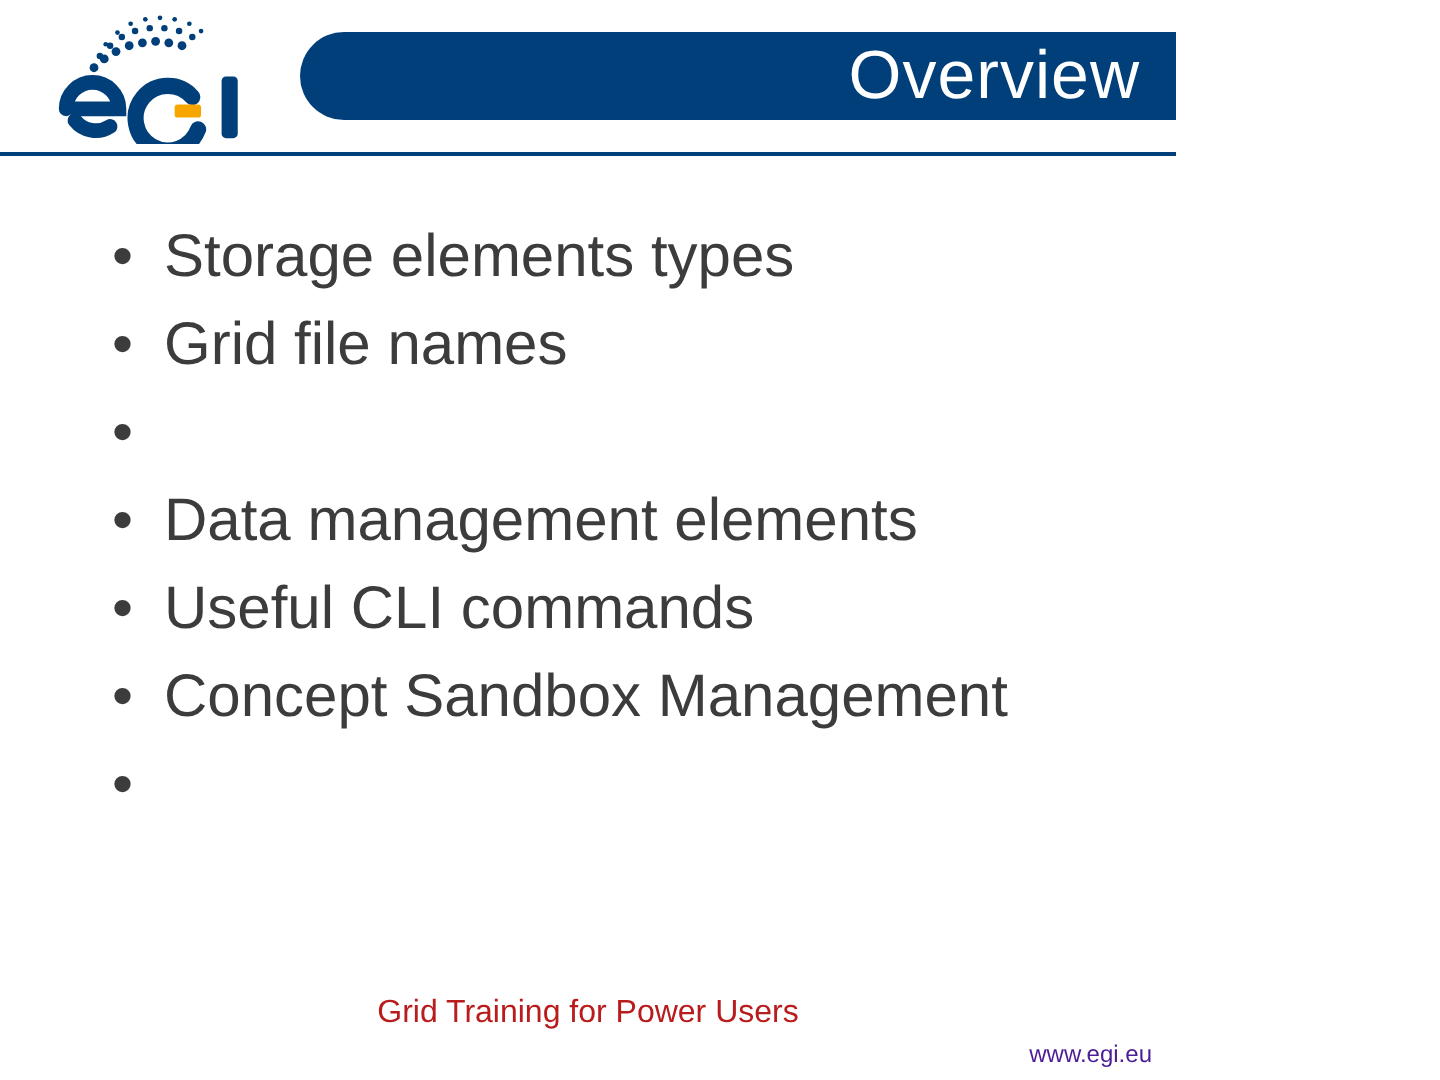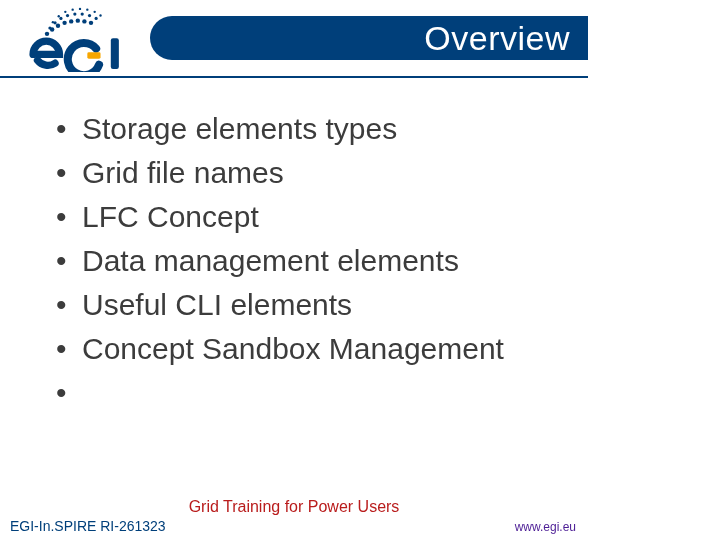--- a/index.html
+++ b/index.html
@@ -93,39 +93,37 @@
       <li>
         <span class="bullet-mark">•</span>
         <span class="bullet-text">Storage elements types</span>
       </li>
       <li>
         <span class="bullet-mark">•</span>
         <span class="bullet-text">Grid file names</span>
       </li>
       <li>
         <span class="bullet-mark">•</span>
-        <span class="bullet-text">LFC Concept</span>
       </li>
       <li>
         <span class="bullet-mark">•</span>
         <span class="bullet-text">Data management elements</span>
       </li>
       <li>
         <span class="bullet-mark">•</span>
-        <span class="bullet-text">Useful CLI elements</span>
+        <span class="bullet-text">Useful CLI commands</span>
       </li>
       <li>
         <span class="bullet-mark">•</span>
         <span class="bullet-text">Concept Sandbox Management</span>
       </li>
       <li>
         <span class="bullet-mark">•</span>
       </li>
     </ul>
   </div>
 
   <div class="footer">
     <div class="footer-center">Grid Training for Power Users</div>
-    <div class="footer-left">EGI-In.SPIRE RI-261323</div>
     <div class="footer-right">www.egi.eu</div>
   </div>
 
 </div>
 
 </body></html>

